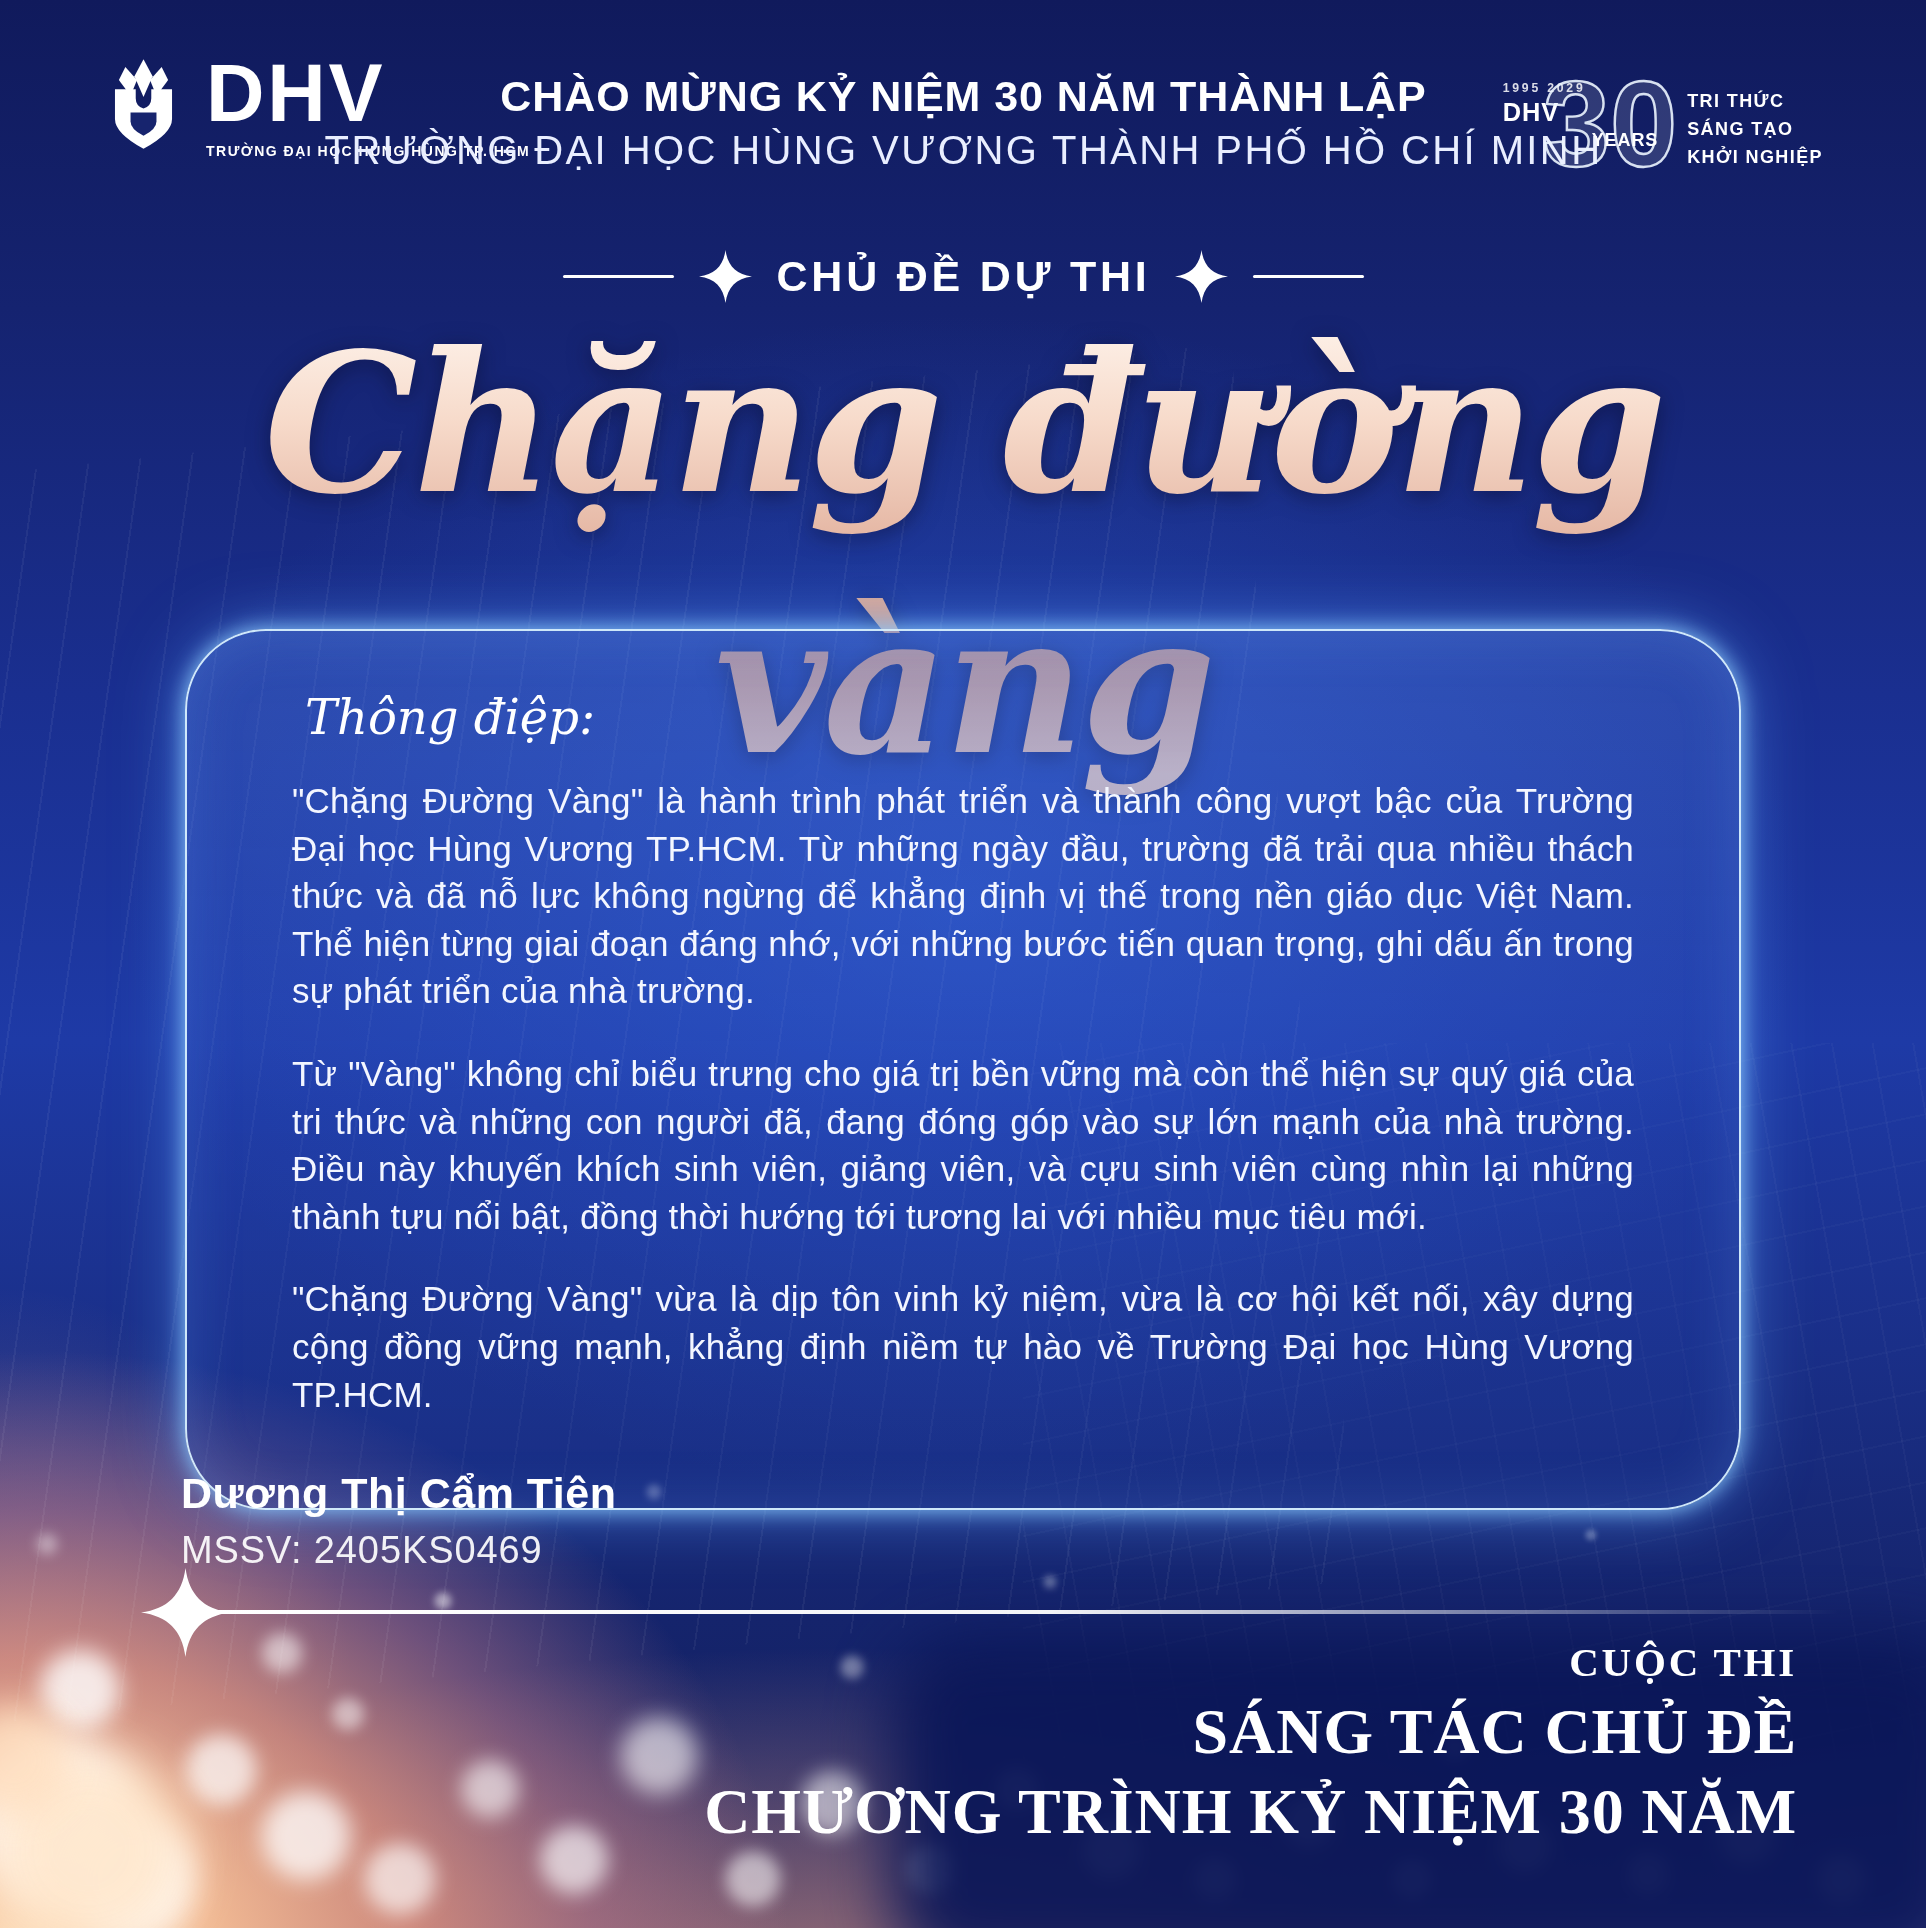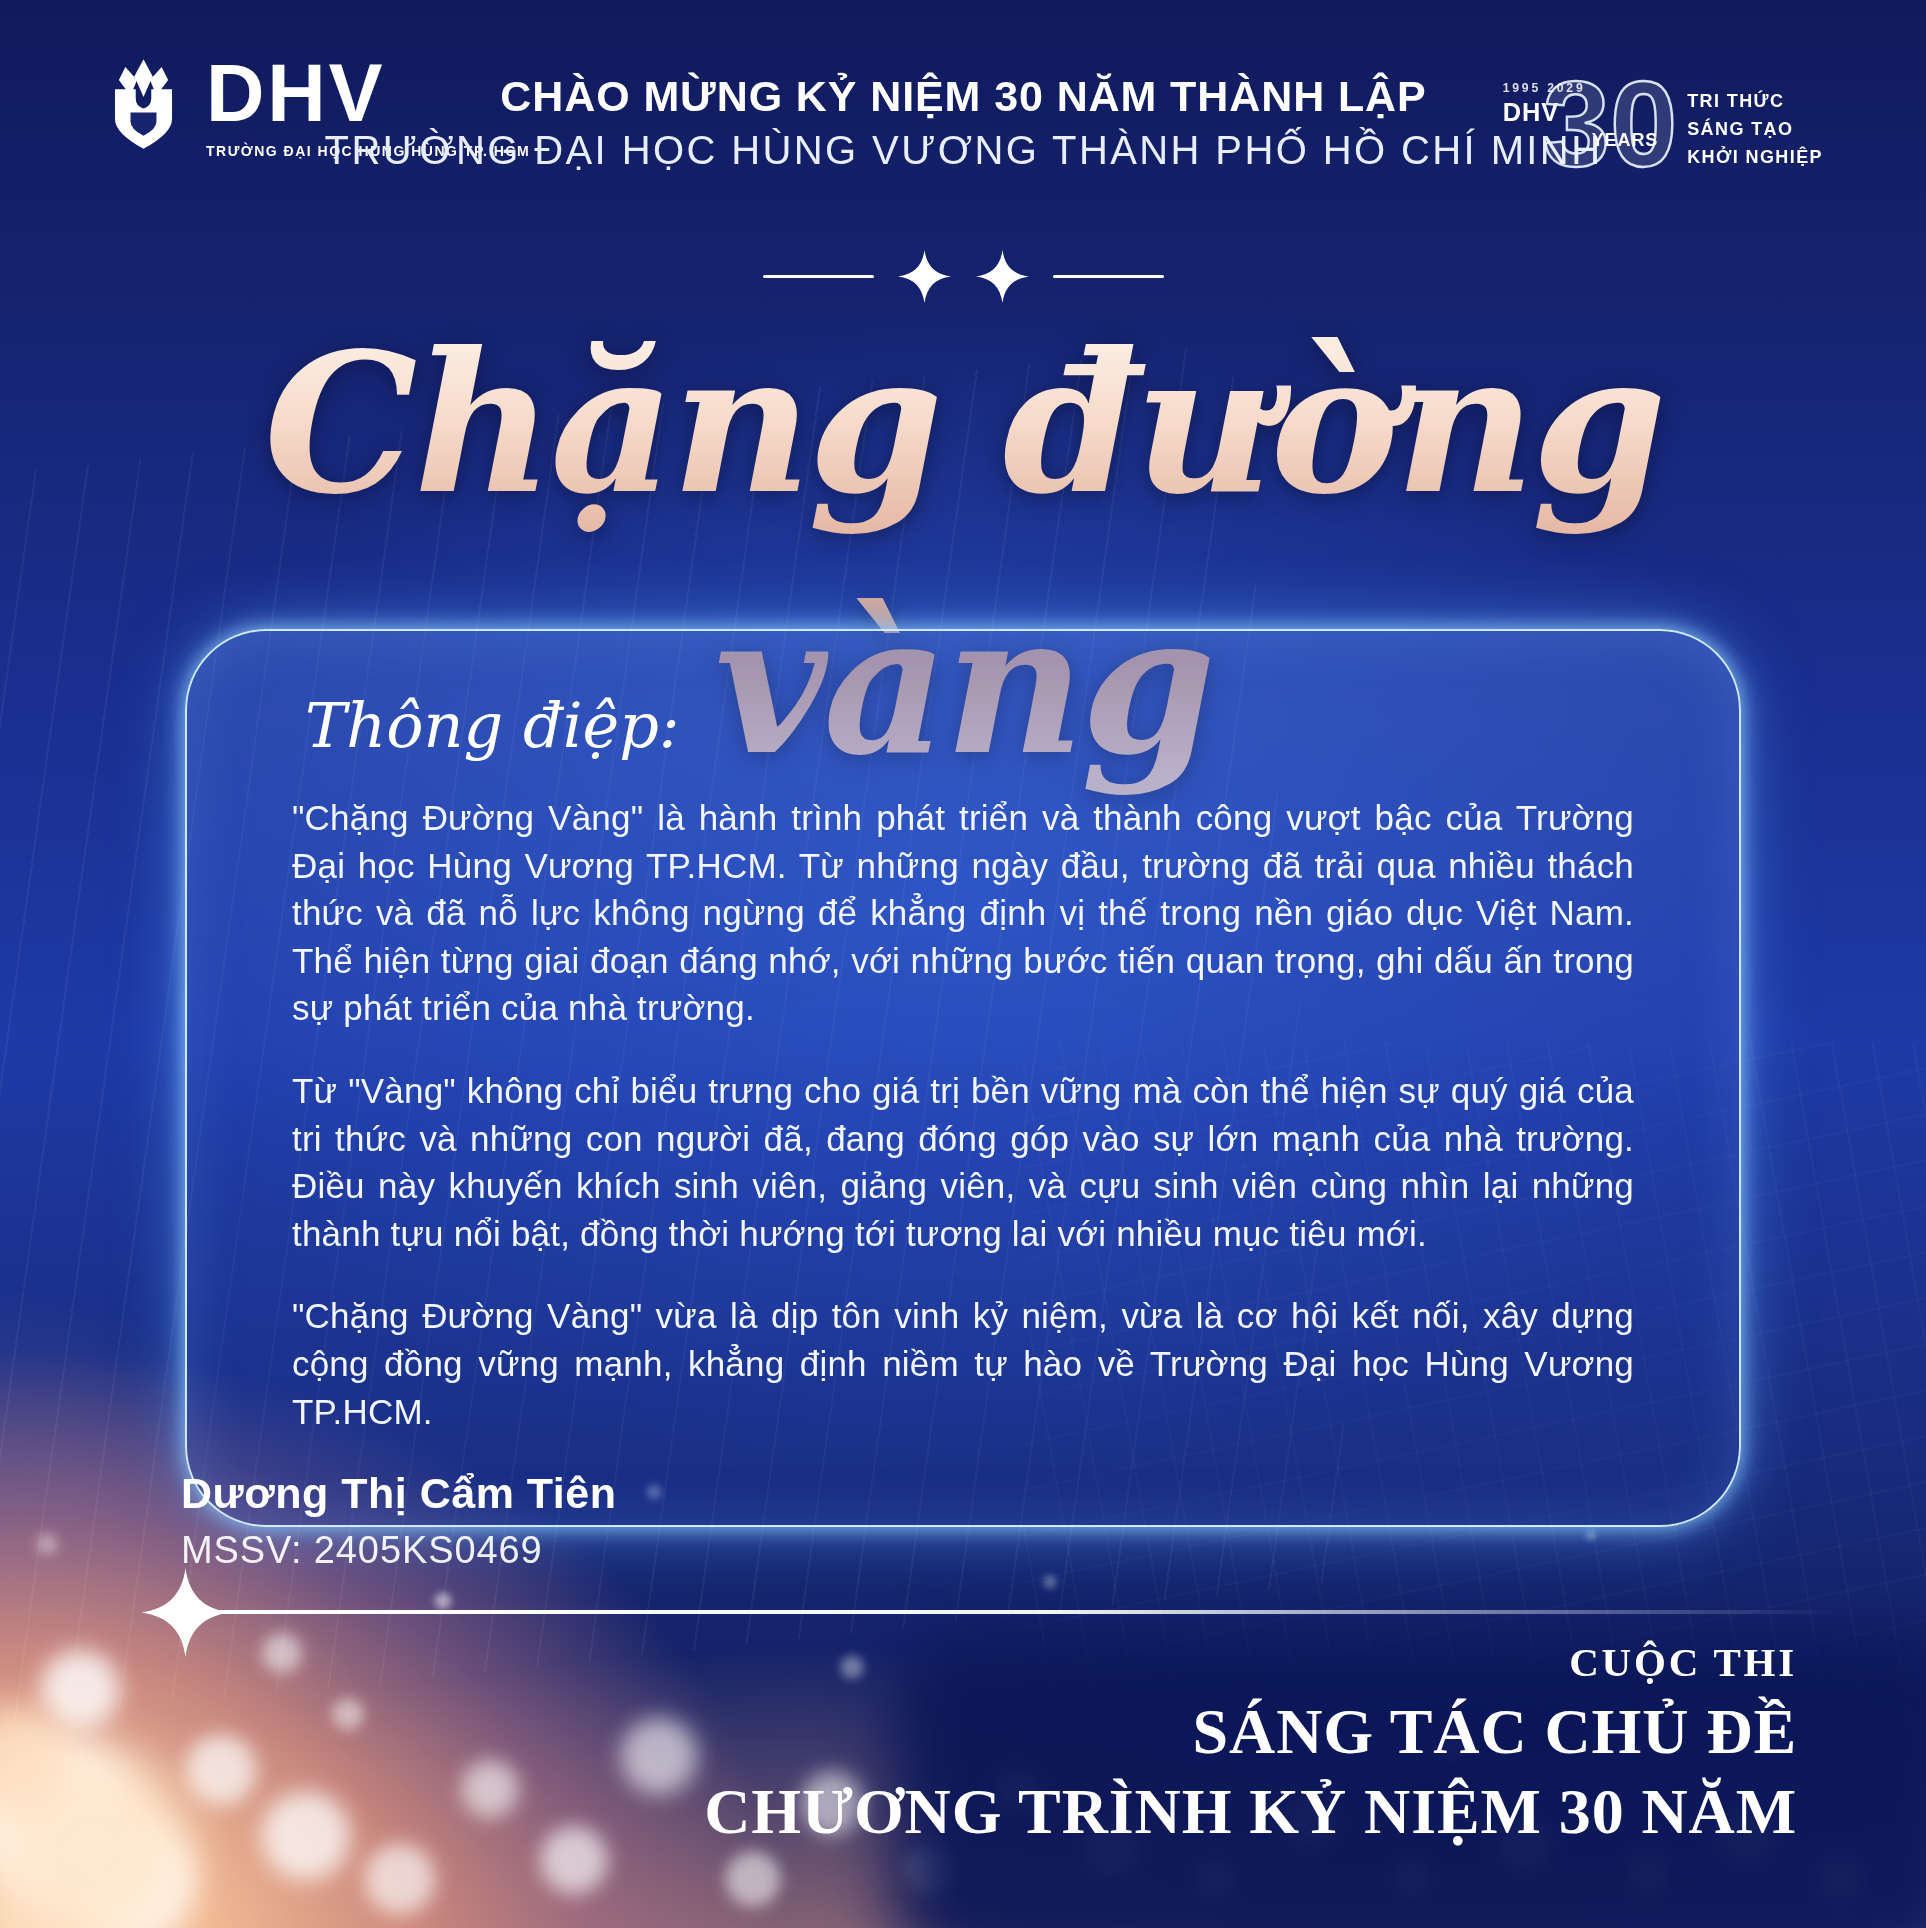--- a/index.html
+++ b/index.html
@@ -63,21 +63,21 @@
     filter:drop-shadow(0 4.7px 11.3px rgba(8,10,40,.5));
   }
   
   .message-box{
     position:absolute;left:185px;top:629px;width:1556px;box-sizing:border-box;z-index:3;
     border-radius:81px;padding:58px 105px 55px;
     background:linear-gradient(180deg, rgba(84,132,236,.34), rgba(40,72,182,.30) 55%, rgba(28,55,150,.34));
     border:2.8px solid rgba(216,241,255,.95);
     box-shadow:0 0 21px rgba(142,206,255,.95), 0 0 66px rgba(92,162,255,.55), inset 0 0 56px rgba(112,172,255,.22);
   }
-  .message-heading{font-family:"DejaVu Serif",serif;font-style:italic;font-size:62px;margin-left:13px;}
+  .message-heading{font-family:"DejaVu Serif",serif;font-style:italic;font-size:48px;margin-left:13px;}
   .message-paragraph{margin-top:32px;font-size:35px;line-height:1.36;text-align:justify;color:#f3f6ff;letter-spacing:0.2px;}
   
   .author-name{position:absolute;left:181px;top:1469px;font-size:43px;font-weight:800;letter-spacing:0.5px;z-index:3;}
   .author-id{position:absolute;left:181px;top:1529px;font-size:38px;font-weight:400;letter-spacing:0.9px;color:rgba(255,255,255,.92);z-index:3;}
   
   .divider{position:absolute;top:1612px;left:141px;right:0;z-index:3;height:0;}
   .divider-star{position:absolute;left:0;top:-44px;}
   .divider-line{position:absolute;left:60px;top:-1.9px;height:3.8px;width:1638px;border-radius:1.9px;
     background:linear-gradient(90deg,#ffffff 0%,rgba(255,255,255,.95) 52%,rgba(255,255,255,0) 100%);}
   
@@ -168,20 +168,21 @@
     </div>
   </div>
 
   <div class="kicker-row">
     <span class="kicker-line"></span>
     <span class="kicker-star">
       <svg width="53" height="53" viewBox="0 0 100 100">
           <path d="M50 0 C54 30 70 46 100 50 C70 54 54 70 50 100 C46 70 30 54 0 50 C30 46 46 30 50 0 Z" fill="#fff"></path>
         </svg>
     </span>
+    <span class="contest-kicker">CHỦ ĐỀ DỰ THI</span>
     <span class="kicker-star">
       <svg width="53" height="53" viewBox="0 0 100 100">
           <path d="M50 0 C54 30 70 46 100 50 C70 54 54 70 50 100 C46 70 30 54 0 50 C30 46 46 30 50 0 Z" fill="#fff"></path>
         </svg>
     </span>
     <span class="kicker-line"></span>
   </div>
 
   <div class="contest-title">Chặng đường vàng</div>
 

